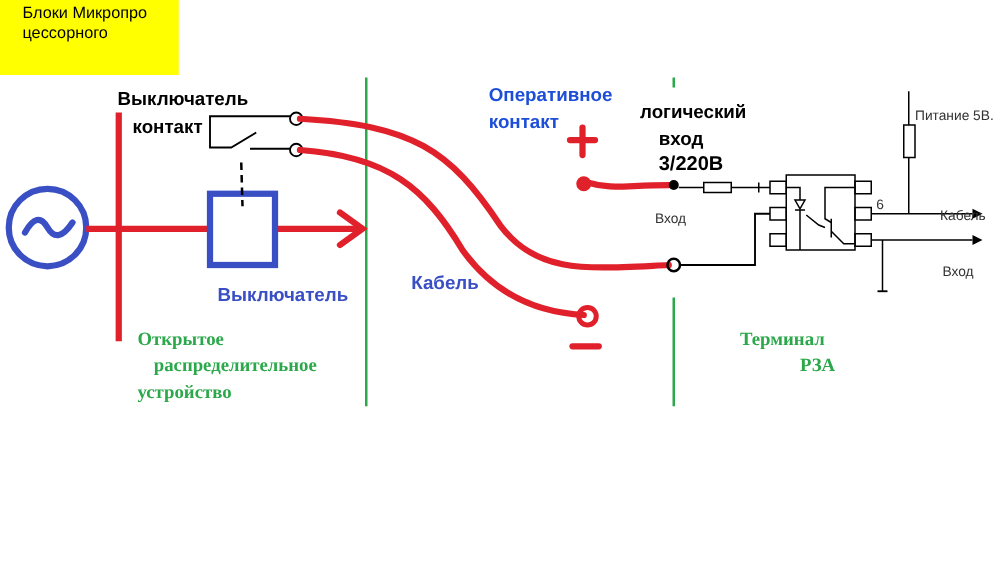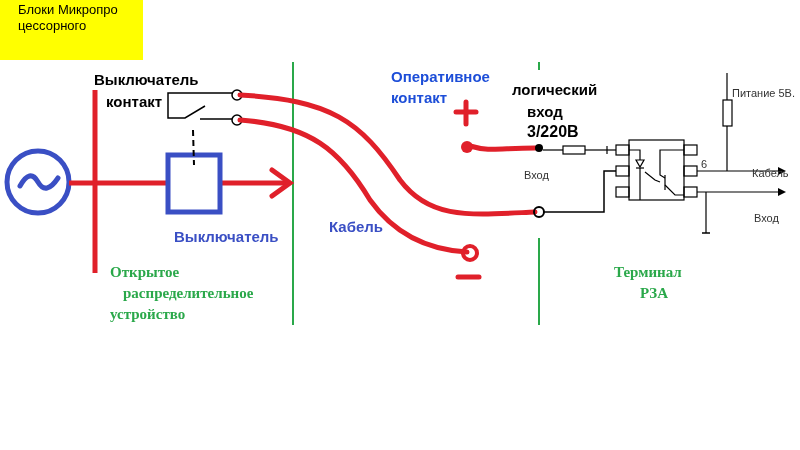--- a/index.html
+++ b/index.html
@@ -105,20 +105,20 @@
 <div class="lbl black" style="left:527px;top:102px;">вход</div>
 <div class="lbl black" style="left:527px;top:122px;font-size:16px;">3/220В</div>
 
 <div class="lbl blue" style="left:158px;top:228px;margin-left:16px;">Выключатель</div>
 <div class="lbl blue" style="left:329px;top:218px;">Кабель</div>
 
 <div class="lbl green" style="left:110px;top:262px;">Открытое</div>
 <div class="lbl green" style="left:123px;top:283px;">распределительное</div>
 <div class="lbl green" style="left:110px;top:304px;">устройство</div>
 
-<div class="lbl green" style="left:614px;top:262px;">Терминал</div>
+<div class="lbl green" style="left:592px;top:262px;">Терминал</div>
 <div class="lbl green" style="left:640px;top:283px;">РЗА</div>
 
 <div class="small" style="left:524px;top:154px;">Вход</div>
 <div class="small" style="left:732px;top:72px;">Питание 5В.</div>
 <div class="small" style="left:752px;top:152px;">Кабель</div>
 <div class="small" style="left:754px;top:197px;">Вход</div>
 <div class="small" style="left:701px;top:143px;">6</div>
 
 </body></html>

